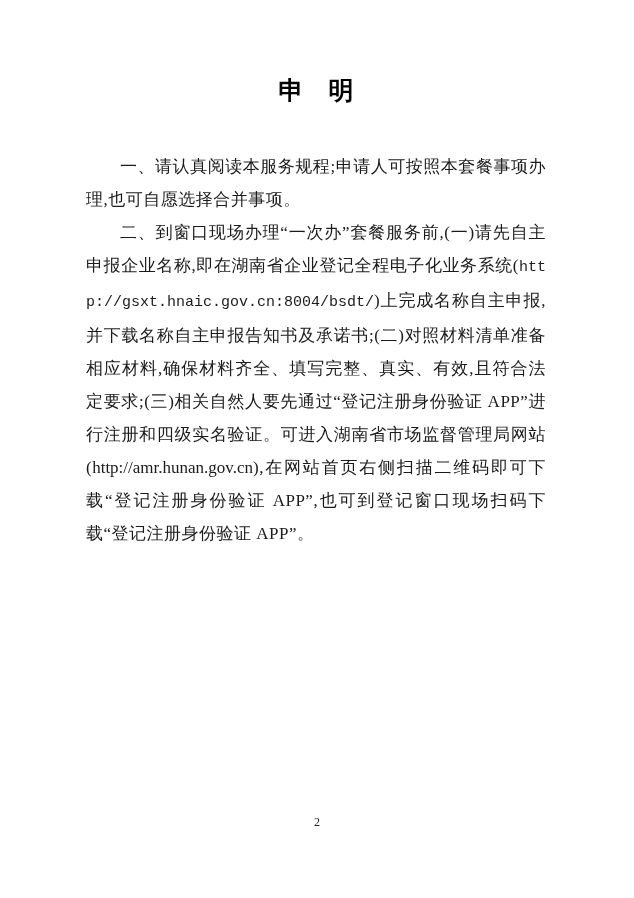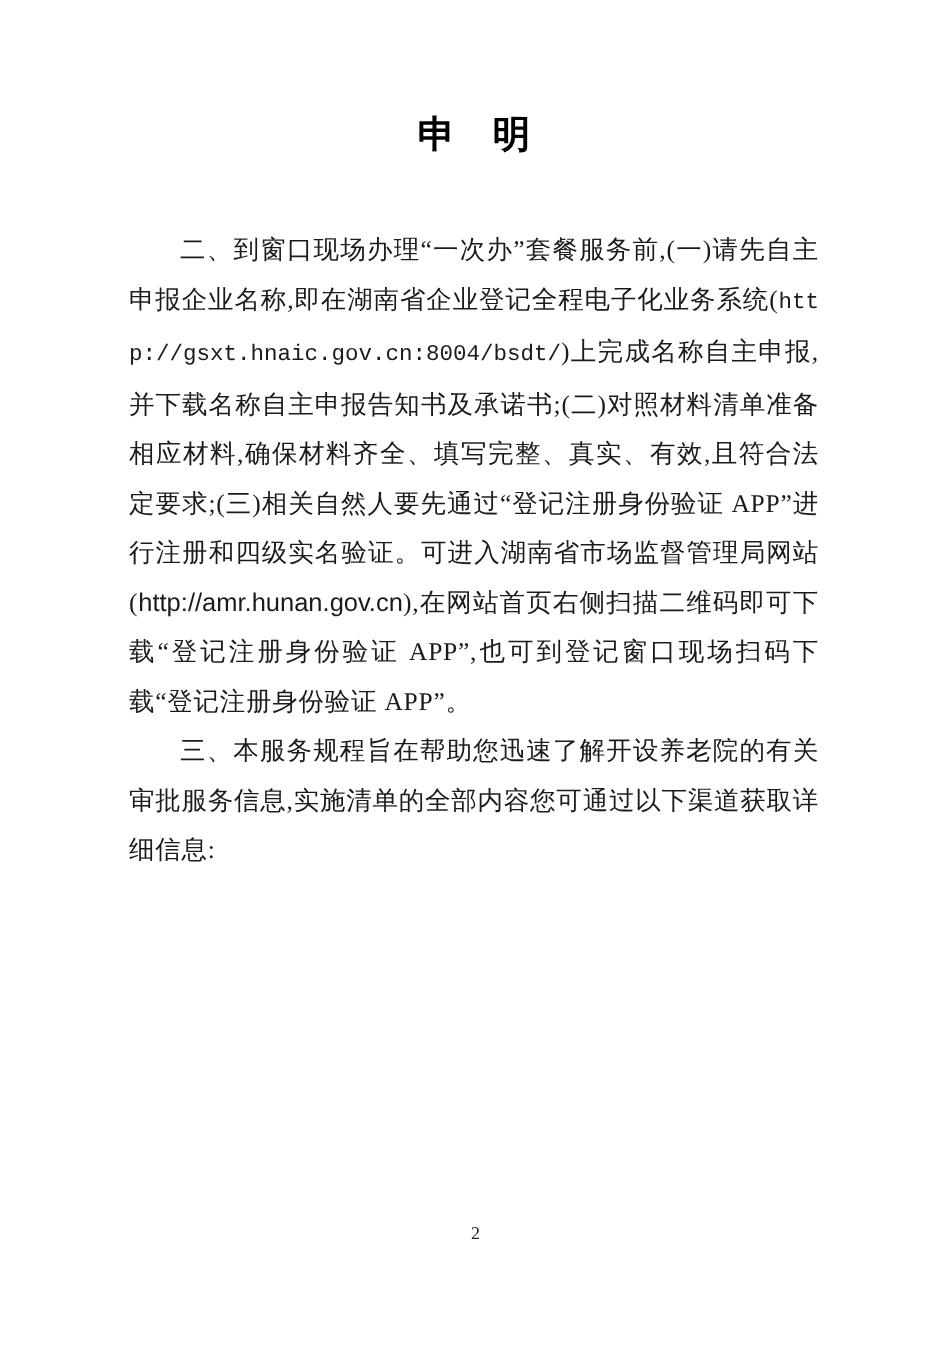--- a/index.html
+++ b/index.html
@@ -44,42 +44,42 @@
   }
   .url-line {
     text-indent: 0;
   }
   .mono {
     font-family: "Liberation Mono", "DejaVu Sans Mono", monospace;
     font-size: 15px;
     letter-spacing: 0;
   }
   .latin {
-    font-family: Liberation Sans, sans-serif;
+    font-family: Liberation Serif, serif;
     letter-spacing: 0;
   }
   .page-number {
     position: absolute;
     top: 814px;
     left: 0;
     width: 634px;
     text-align: center;
     font-size: 12px;
     line-height: 16px;
     color: #222222;
   }
 </style>
 </head>
 <body>
 
 <div class="page">
 
   <h1 class="title">申　明</h1>
 
+  <p class="para">一、请认真阅读本服务规程;申请人可按照本套餐事项办理,也可自愿选择合并事项。</p>
 
   <p class="para"><span>二、到窗口现场办理“一次办”套餐服务前,(一)请先自主申报企业名称,即在湖南省企业登记全程电子化业务系统(</span><span class="mono">http://gsxt.hnaic.gov.cn:8004/bsdt/</span><span>)上完成名称自主申报,并下载名称自主申报告知书及承诺书;(二)对照材料清单准备相应材料,确保材料齐全、填写完整、真实、有效,且符合法定要求;(三)相关自然人要先通过“登记注册身份验证 APP”进行注册和四级实名验证。可进入湖南省市场监督管理局网站(</span><span class="latin">http://amr.hunan.gov.cn</span><span>),在网站首页右侧扫描二维码即可下载“登记注册身份验证 APP”,也可到登记窗口现场扫码下载“登记注册身份验证 APP”。</span></p>
 
-  <p class="para">三、本服务规程旨在帮助您迅速了解开设养老院的有关审批服务信息,实施清单的全部内容您可通过以下渠道获取详细信息:</p>
 
 
   <div class="page-number">2</div>
 
 </div>
 
 </body></html>

